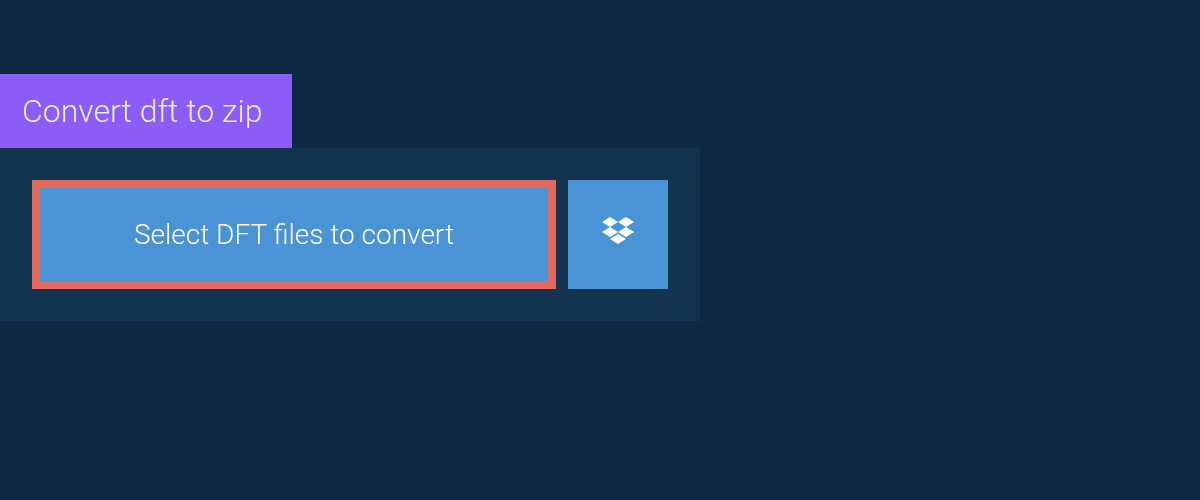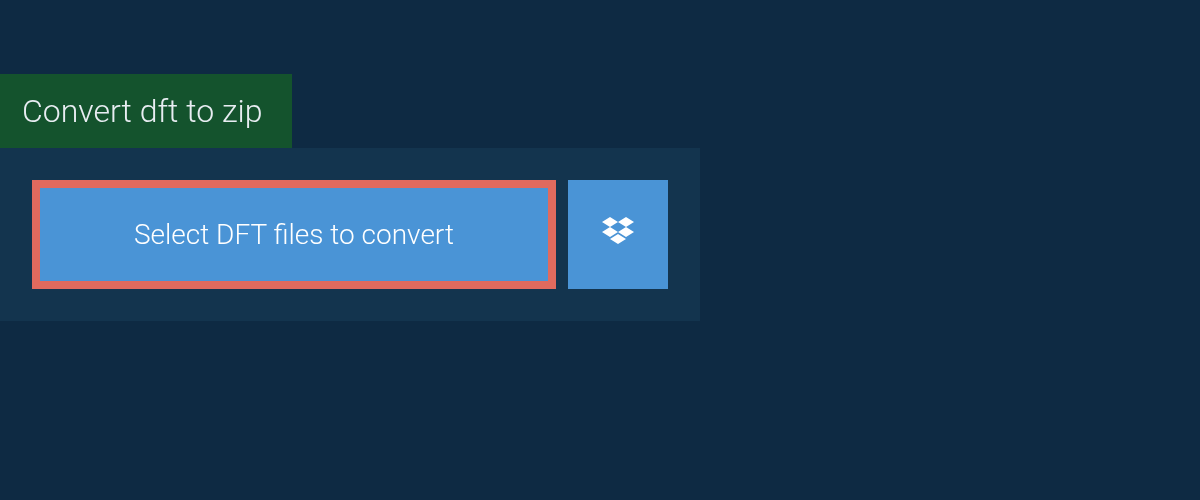--- a/index.html
+++ b/index.html
@@ -13,21 +13,21 @@
       background: #0e2a43;
       font-family: -apple-system, BlinkMacSystemFont, "Segoe UI", Roboto, sans-serif;
       overflow: hidden;
     }
     .tab-container {
       position: absolute;
       top: 74px;
       left: 0;
     }
     .tab {
-      background: #14532d;
+      background: #8b5cf6;
       color: #e8edf2;
       font-size: 32px;
       font-weight: 300;
       padding: 18px 30px 18px 22px;
       display: inline-block;
     }
     .panel {
       position: absolute;
       top: 148px;
       left: 0;

